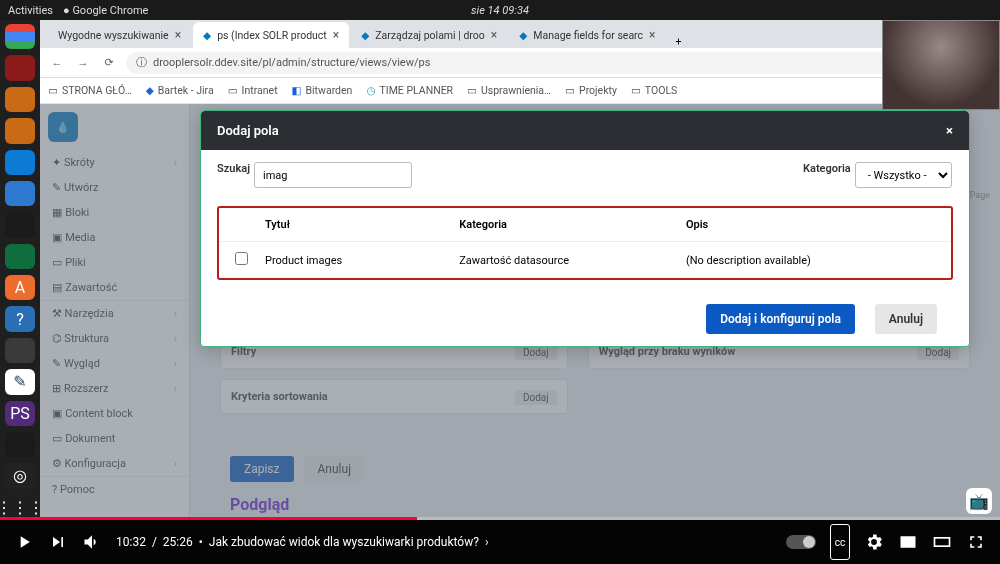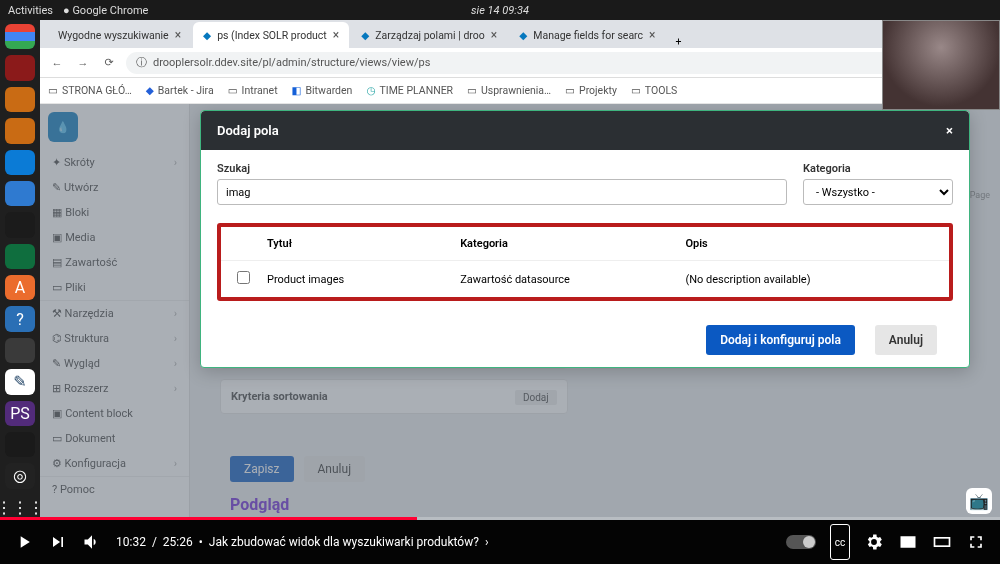--- a/index.html
+++ b/index.html
@@ -50,25 +50,25 @@
 .pbg-link { color:#0b59c2; }
 
 
 .mask { position: absolute; inset: 0; background: rgba(100,110,120,0.55); }
 
 
 .modal { position: absolute; left: 160px; top: 6px; right: 30px; background: #fff; border: 1px solid #3fb47f; border-radius: 4px; box-shadow: 0 4px 18px rgba(0,0,0,0.2); }
 .modal-head { background: #2b2f33; color: #fff; padding: 12px 16px; display: flex; justify-content: space-between; align-items: center; font-size: 13px; font-weight: 600; border-radius: 4px 4px 0 0;}
 .modal-body { padding: 12px 16px; }
 .form-row { display: flex; gap: 16px; }
-.form-col { display:flex; flex-direction:column; gap:4px; font-size: 11px; font-weight:600; color:#333;}
+.form-col { display:flex; flex-direction:row; gap:4px; font-size: 11px; font-weight:600; color:#333;}
 .form-col input, .form-col select { font-weight: normal; height: 26px; border: 1px solid #bbb; border-radius: 3px; padding: 0 8px; font-size: 11px; background:#fff;}
 .form-col.search { flex: 1.1; }
 .form-col.cat { width: 150px; }
-.modal-table { margin-top: 18px; border: 4px solid #b91c1c; border-radius: 3px; }
+.modal-table { margin-top: 18px; border: 2px solid #b91c1c; border-radius: 3px; }
 .mt-head, .mt-row { display: grid; grid-template-columns: 40px 1.2fr 1.4fr 1.6fr; padding: 10px 6px; font-size: 11px; align-items: center; }
 .mt-head { font-weight: 600; }
 .mt-row { border-top: 1px solid #eee; }
 .mt-row input[type=checkbox]{ margin-left:10px;}
 .modal-foot { display: flex; justify-content: flex-end; gap: 20px; padding: 12px 32px; }
 .btn-primary { background: #0b59c2; color: #fff; border: none; padding: 8px 14px; font-size: 12px; border-radius: 3px; font-weight:600;}
 .btn-secondary { background: #e6e6e6; color: #333; border: none; padding: 8px 14px; font-size: 12px; border-radius: 3px; font-weight:600;}
 
 .save-bar { position:absolute; left:150px; bottom:28px; display:flex; gap:10px; padding:10px 40px;}
 .btn-save { background:#0b59c2;color:#fff;padding:6px 14px;border:none;border-radius:3px;font-size:12px;}
@@ -187,24 +187,24 @@
       <div class="ds-item">
           <span>✎ <span>Utwórz</span></span>
         </div>
       <div class="ds-item">
           <span>▦ <span>Bloki</span></span>
         </div>
       <div class="ds-item">
           <span>▣ <span>Media</span></span>
         </div>
       <div class="ds-item">
+          <span>▭ <span>Pliki</span></span>
+        </div>
+      <div class="ds-item">
           <span>▤ <span>Zawartość</span></span>
-        </div>
-      <div class="ds-item">
-          <span>▭ <span>Pliki</span></span>
         </div>
       <div class="ds-item" style="border-top:1px solid #eee">
           <span>⚒ <span>Narzędzia</span></span>
           <span class="chev">›</span>
         </div>
       <div class="ds-item">
           <span>⌬ <span>Struktura</span></span>
           <span class="chev">›</span>
         </div>
       <div class="ds-item">

